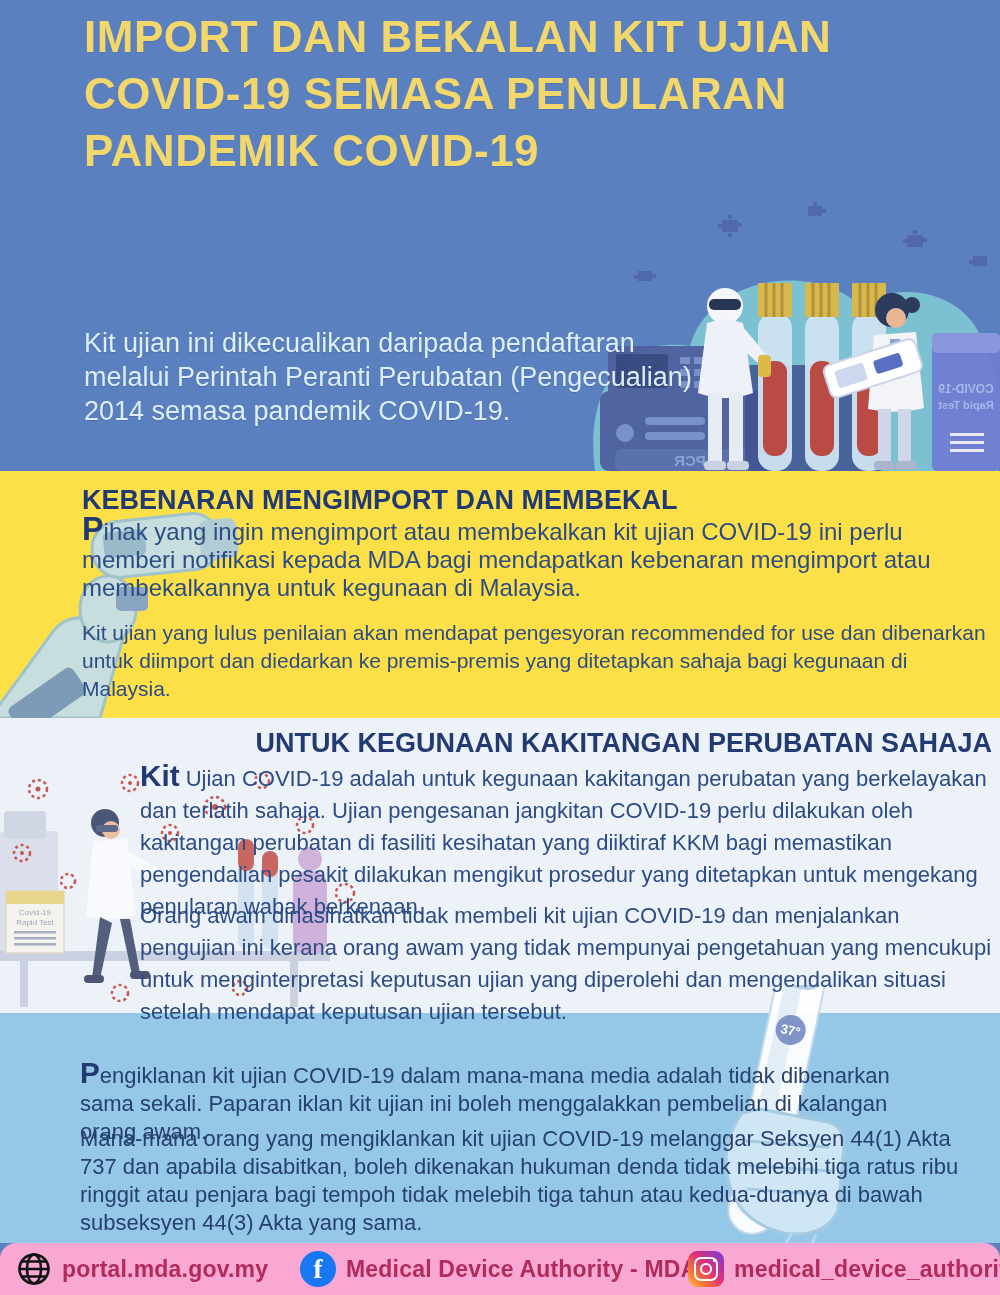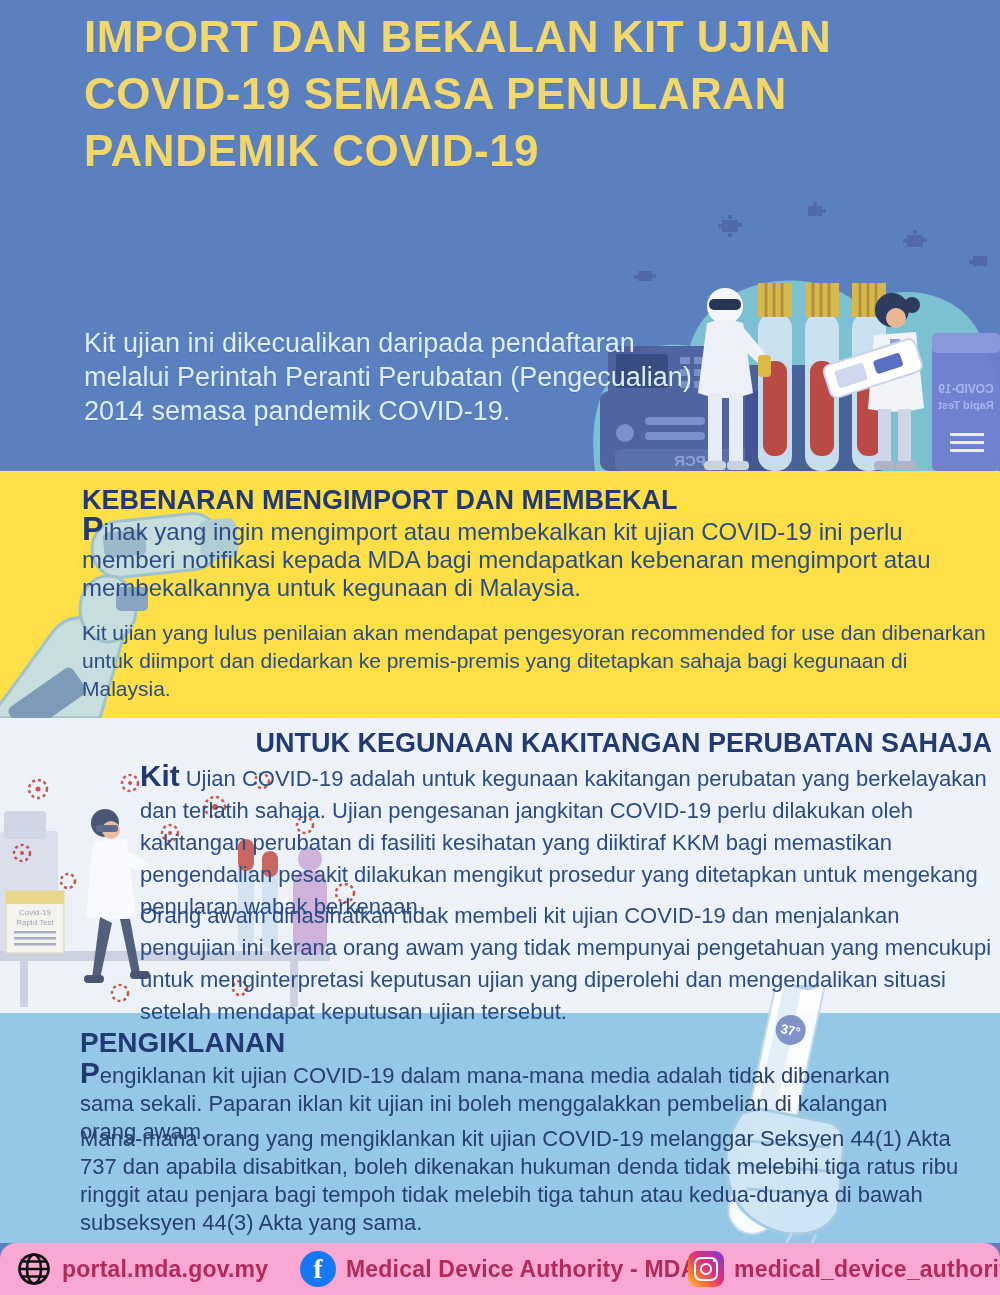--- a/index.html
+++ b/index.html
@@ -267,21 +267,20 @@
         <circle cx="240" cy="215" r="7" stroke-dasharray="3 3"></circle>
       </g>
     </svg>
 
     <h2 class="txt h2" style="right:8px;top:10px;font-size:27px;text-align:right;width:990px;">UNTUK KEGUNAAN KAKITANGAN PERUBATAN SAHAJA</h2>
     <div class="txt body" style="left:140px;top:42px;width:850px;font-size:22px;line-height:32px;"><span class="lead">Kit</span><span> Ujian COVID-19 adalah untuk kegunaan kakitangan perubatan yang berkelayakan dan terlatih sahaja.  Ujian pengesanan jangkitan COVID-19 perlu dilakukan oleh kakitangan perubatan di fasiliti kesihatan yang diiktiraf KKM bagi memastikan pengendalian pesakit dilakukan mengikut prosedur yang ditetapkan untuk mengekang penularan wabak berkenaan.</span></div>
     <div class="txt body" style="left:140px;top:182px;width:860px;font-size:22px;line-height:32px;">Orang awam dinasihatkan tidak membeli kit ujian COVID-19 dan menjalankan pengujian ini kerana orang awam yang tidak mempunyai pengetahuan yang mencukupi untuk menginterpretasi keputusan ujian yang diperolehi dan mengendalikan situasi setelah mendapat keputusan ujian tersebut.</div>
   </div>
 
   <div class="sec sec-3">
-    <h2 class="txt h2" style="left:80px;top:14px;font-size:28px;">PENGIKLANAN</h2>
     <div class="txt body" style="left:80px;top:46px;width:810px;font-size:22px;line-height:28px;"><span class="lead">P</span><span>engiklanan kit ujian COVID-19 dalam mana-mana media adalah tidak dibenarkan sama sekali. Paparan iklan kit ujian ini boleh menggalakkan pembelian di kalangan orang awam.</span></div>
     <div class="txt body" style="left:80px;top:112px;width:895px;font-size:22px;line-height:28px;">Mana-mana orang yang mengiklankan kit ujian COVID-19 melanggar Seksyen 44(1) Akta 737 dan apabila disabitkan, boleh dikenakan hukuman denda tidak melebihi tiga ratus ribu ringgit atau penjara bagi tempoh tidak melebih tiga tahun atau kedua-duanya di bawah subseksyen 44(3) Akta yang sama.</div>
   </div>
 
   <svg id="thermo-overlay" viewBox="0 0 300 258">
     <g transform="rotate(12 80 100)">
       <rect x="55" y="-40" width="48" height="292" rx="24" fill="#ffffff" stroke="#c3d9ea" stroke-width="2" opacity="0.95"></rect>
       <rect x="63" y="-36" width="18" height="270" rx="9" fill="#e4eef7"></rect>
       <rect x="55" y="-40" width="48" height="42" rx="21" fill="#b8cfe8"></rect>
       <circle cx="79" cy="44" r="15" fill="#8094c8"></circle>

